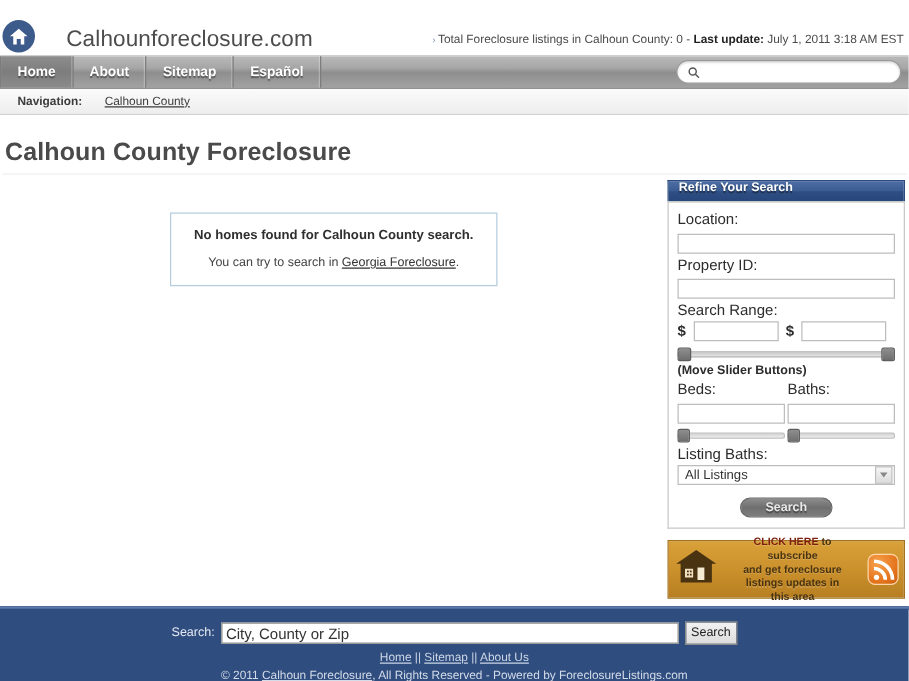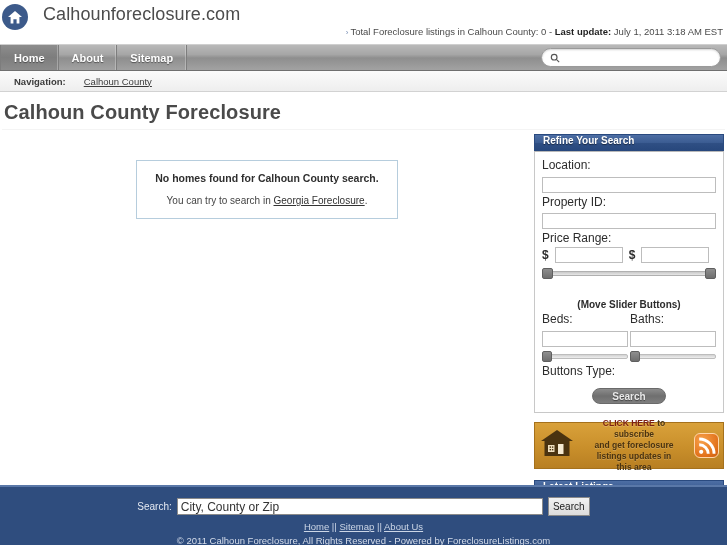--- a/index.html
+++ b/index.html
@@ -9,22 +9,22 @@
     overflow: hidden;
     background: #ffffff;
     font-family: "Liberation Sans", sans-serif;
     color: #333;
   }
   .page { position: relative; width: 727px; height: 545px; }
 
   
   .header { position: relative; height: 44px; }
   .logo-wrap {
-    position: absolute; left: 2px; top: 4px;
-    display: flex; align-items: flex-start; gap: 15px;
+    position: absolute; left: 2px; top: 16px;
+    display: flex; align-items: flex-end; gap: 25px;
   }
   .logo-circle {
     width: 26px; height: 26px; border-radius: 50%;
     background: #3c5a8a;
     display: flex; align-items: center; justify-content: center;
   }
   .logo-circle svg { display: block; }
   .site-title {
     font-size: 18px; color: #4c4c4c; letter-spacing: .1px;
     font-weight: normal; white-space: nowrap;
@@ -80,21 +80,21 @@
     display: flex; align-items: center;
     padding-left: 14px; gap: 18px;
   }
   .bc-label { font-size: 9.5px; font-weight: bold; color: #3b3b3b; }
   .bc-link {
     font-size: 9.5px; color: #3b3b3b; text-decoration: underline; cursor: pointer;
   }
 
   
   .page-title {
-    margin: 0; padding: 9px 0 5px 4px;
+    margin: 0; padding: 19px 0 5px 4px;
     font-size: 20px; font-weight: bold; color: #4a4a4a;
     letter-spacing: .1px;
   }
   .title-rule {
     width: 723px; margin-left: 2px; height: 1px;
     background: #e0e0e0; border-bottom: 1px solid #f4f4f4;
   }
 
   
   .content-row { display: flex; width: 727px; }
@@ -157,22 +157,22 @@
   }
   .slider .knob {
     position: absolute; top: 0; width: 11px; height: 11px;
     background: linear-gradient(to bottom,#8e8e8e,#6e6e6e);
     border: 1px solid #5f5f5f; border-radius: 2px;
   }
   .slider .knob.left { left: 0; }
   .slider .knob.right { right: 0; }
 
   .slider-note {
-    text-align: center; font-size: 10px; font-weight: bold;
-    color: #2c2c2c; margin-top: 20px;
+    font-size: 10px; font-weight: bold;
+    color: #2c2c2c; margin-top: 2px;
   }
 
   .two-col { display: flex; gap: 2px; }
   .two-col > div { flex: 1; }
   .two-col .txtbox { width: 100%; }
   .mini-slider { position: relative; width: 100%; height: 11px; margin-top: 4px; }
   .mini-slider .track {
     position: absolute; top: 3px; left: 0; right: 0; height: 5px;
     background: linear-gradient(to bottom,#d2d2d2,#ededed);
     border: 1px solid #bdbdbd; border-radius: 2px;
@@ -293,20 +293,21 @@
 
     <div class="header-stats">
       <span class="bullet">›</span><span>Total Foreclosure listings in Calhoun County: 0 - </span><b>Last update:</b><span> July 1, 2011 3:18 AM EST</span>
     </div>
   </div>
 
   <div class="navbar">
     <div class="nav-item">Home</div>
     <div class="nav-item">About</div>
     <div class="nav-item">Sitemap</div>
+    <div class="nav-item">Español</div>
 
     <div class="nav-search">
       <svg width="10" height="10" viewBox="0 0 12 12">
         <circle cx="5" cy="5" r="3.4" fill="none" stroke="#555" stroke-width="1.4"></circle>
         <line x1="7.6" y1="7.6" x2="11" y2="11" stroke="#555" stroke-width="1.4"></line>
       </svg>
     </div>
   </div>
 
   <div class="breadcrumb-bar">
@@ -333,21 +334,21 @@
           <span>Refine Your Search</span>
         </div>
         <div class="panel-body">
 
           <div class="field-label">Location:</div>
           <input class="txtbox" type="text" value="" style="">
 
           <div class="field-label">Property ID:</div>
           <input class="txtbox" type="text" value="" style="">
 
-          <div class="field-label">Price Range:</div>
+          <div class="field-label">Search Range:</div>
           <div class="price-row">
             <span class="dollar">$</span>
             <input class="txtbox" type="text" value="" style="">
             <span class="dollar">$</span>
             <input class="txtbox" type="text" value="" style="">
           </div>
 
           <div class="slider">
             <div class="track"></div>
             <div class="knob left"></div>
@@ -367,21 +368,27 @@
             <div>
               <div class="field-label">Baths:</div>
               <input class="txtbox" type="text" value="" style="">
               <div class="mini-slider">
                 <div class="track"></div>
                 <div class="knob"></div>
               </div>
             </div>
           </div>
 
-          <div class="field-label">Buttons Type:</div>
+          <div class="field-label">Listing Baths:</div>
+          <div class="selectbox">
+            <span>All Listings</span>
+            <span class="sel-arrow">
+                <i></i>
+              </span>
+          </div>
 
           <div class="search-btn-wrap">
             <div class="search-btn">Search</div>
           </div>
         </div>
       </div>
 
       <div class="subscribe">
         <span class="house">
           <svg width="34" height="30" viewBox="0 0 34 30">

